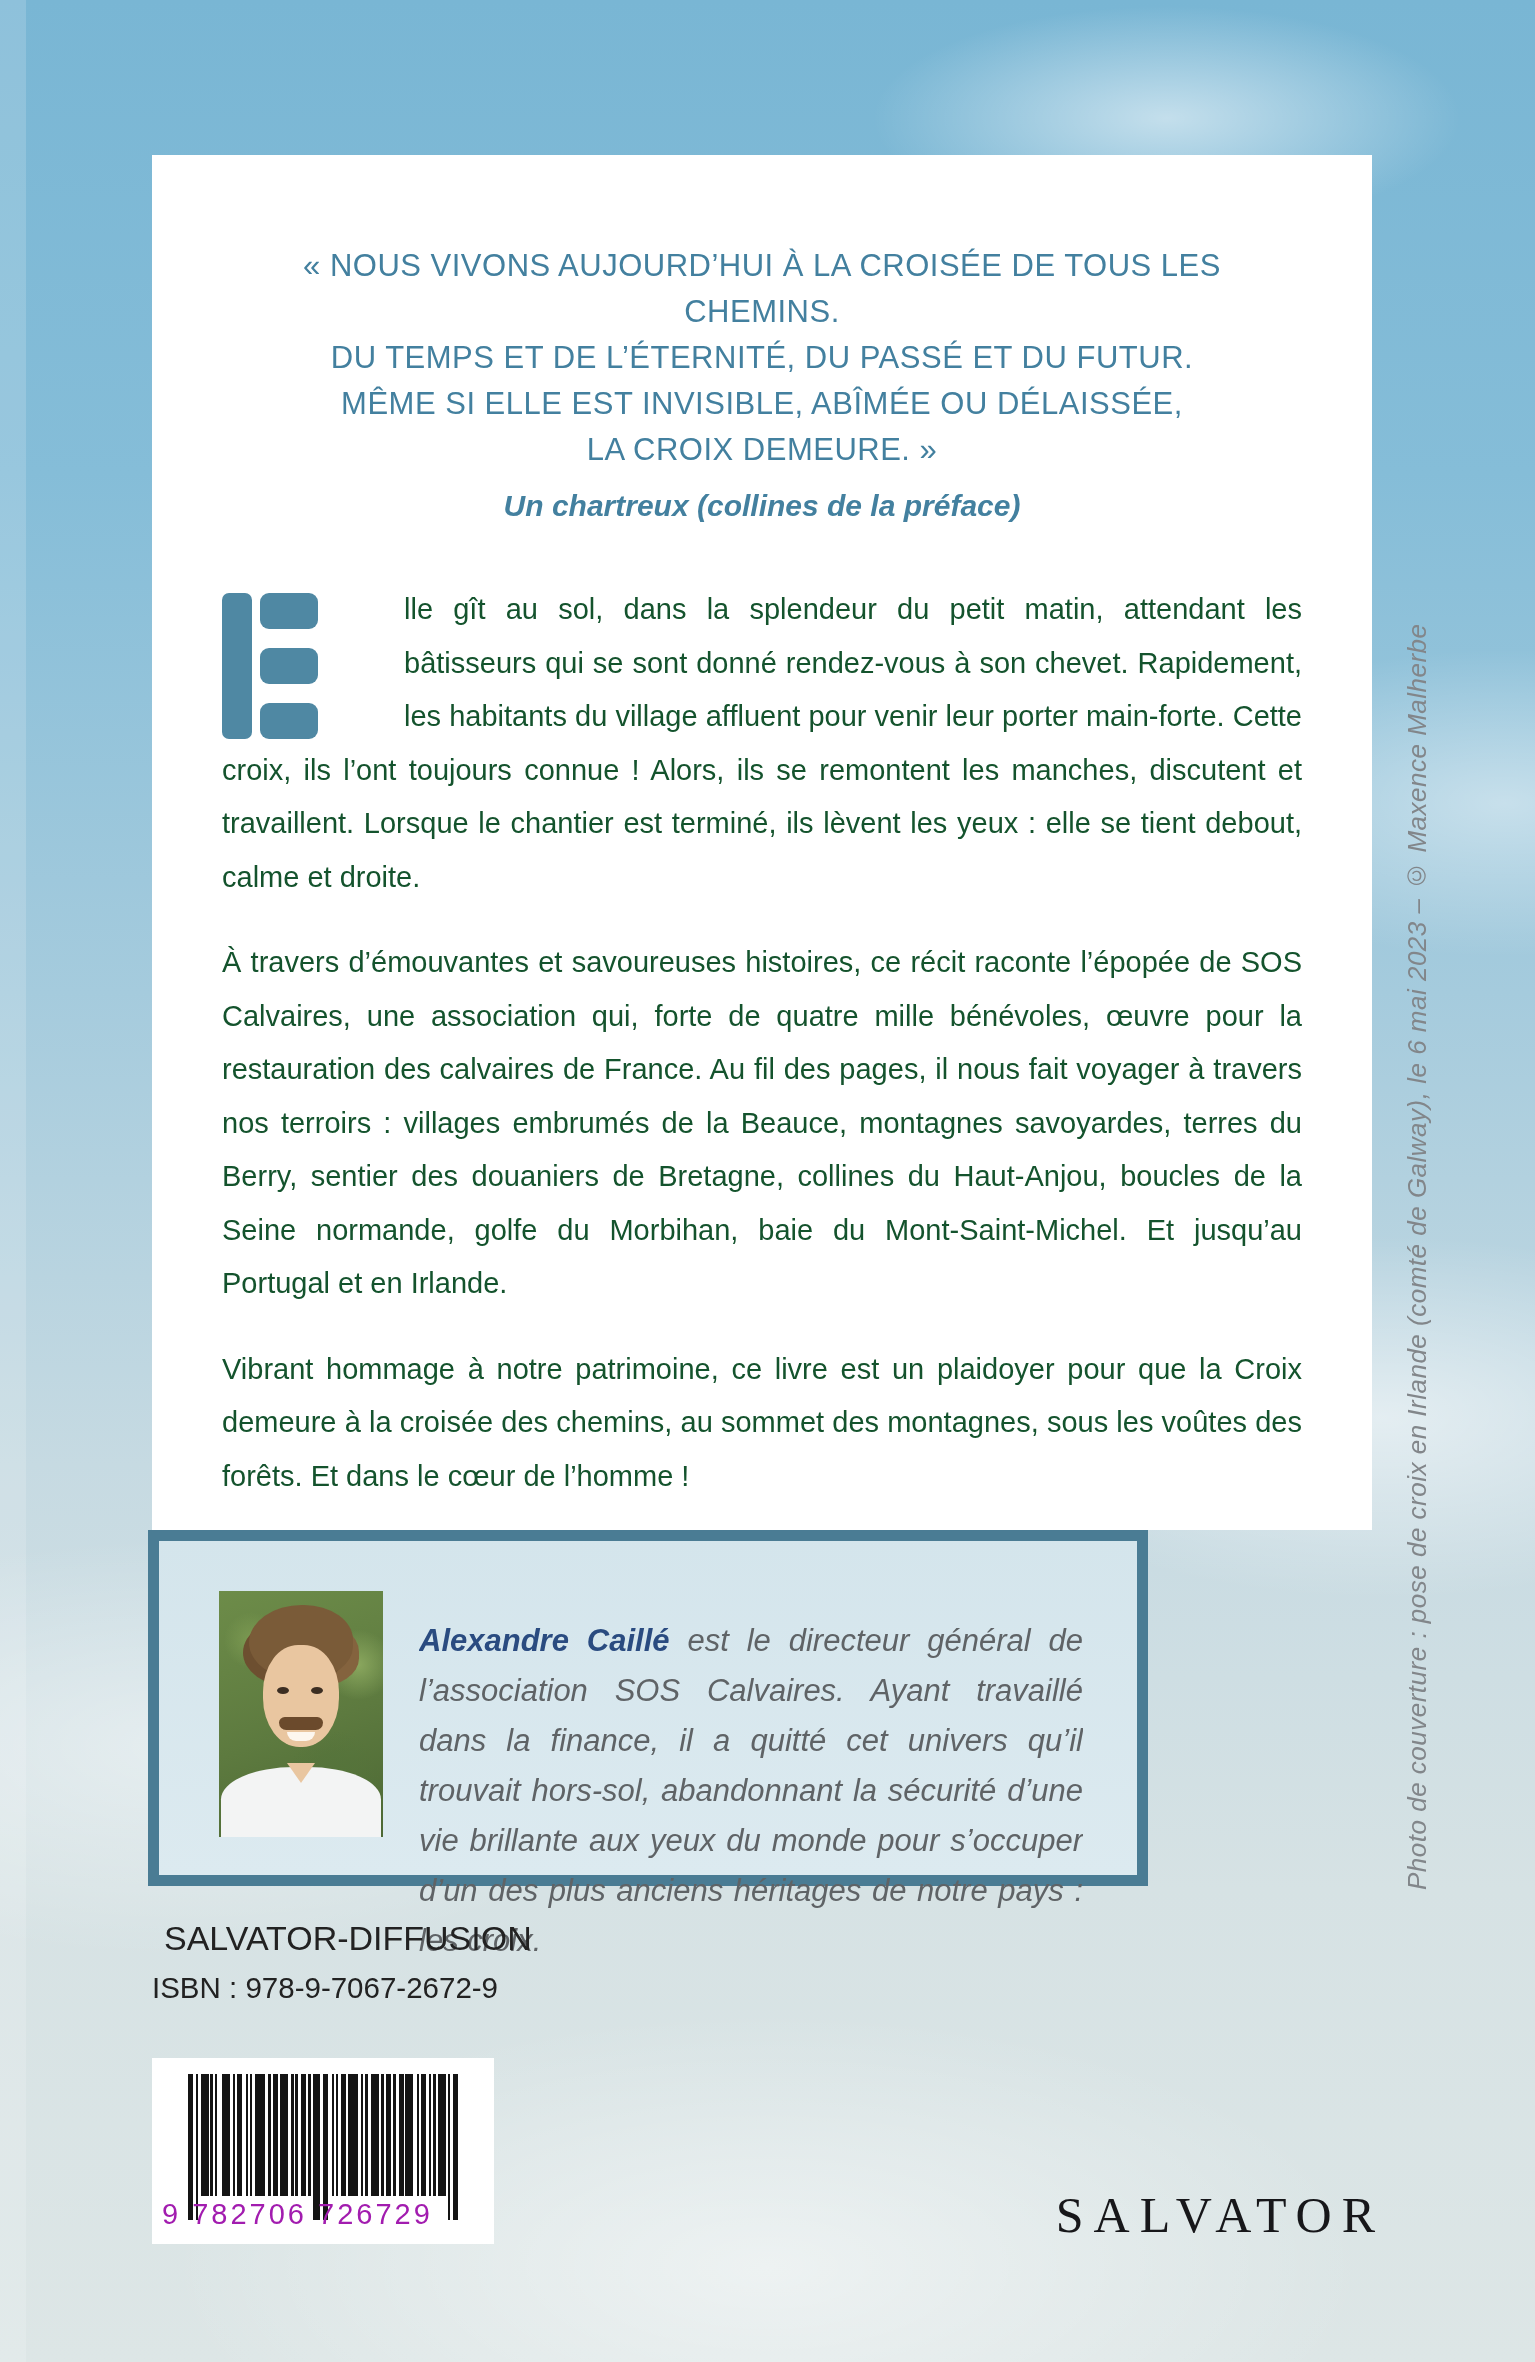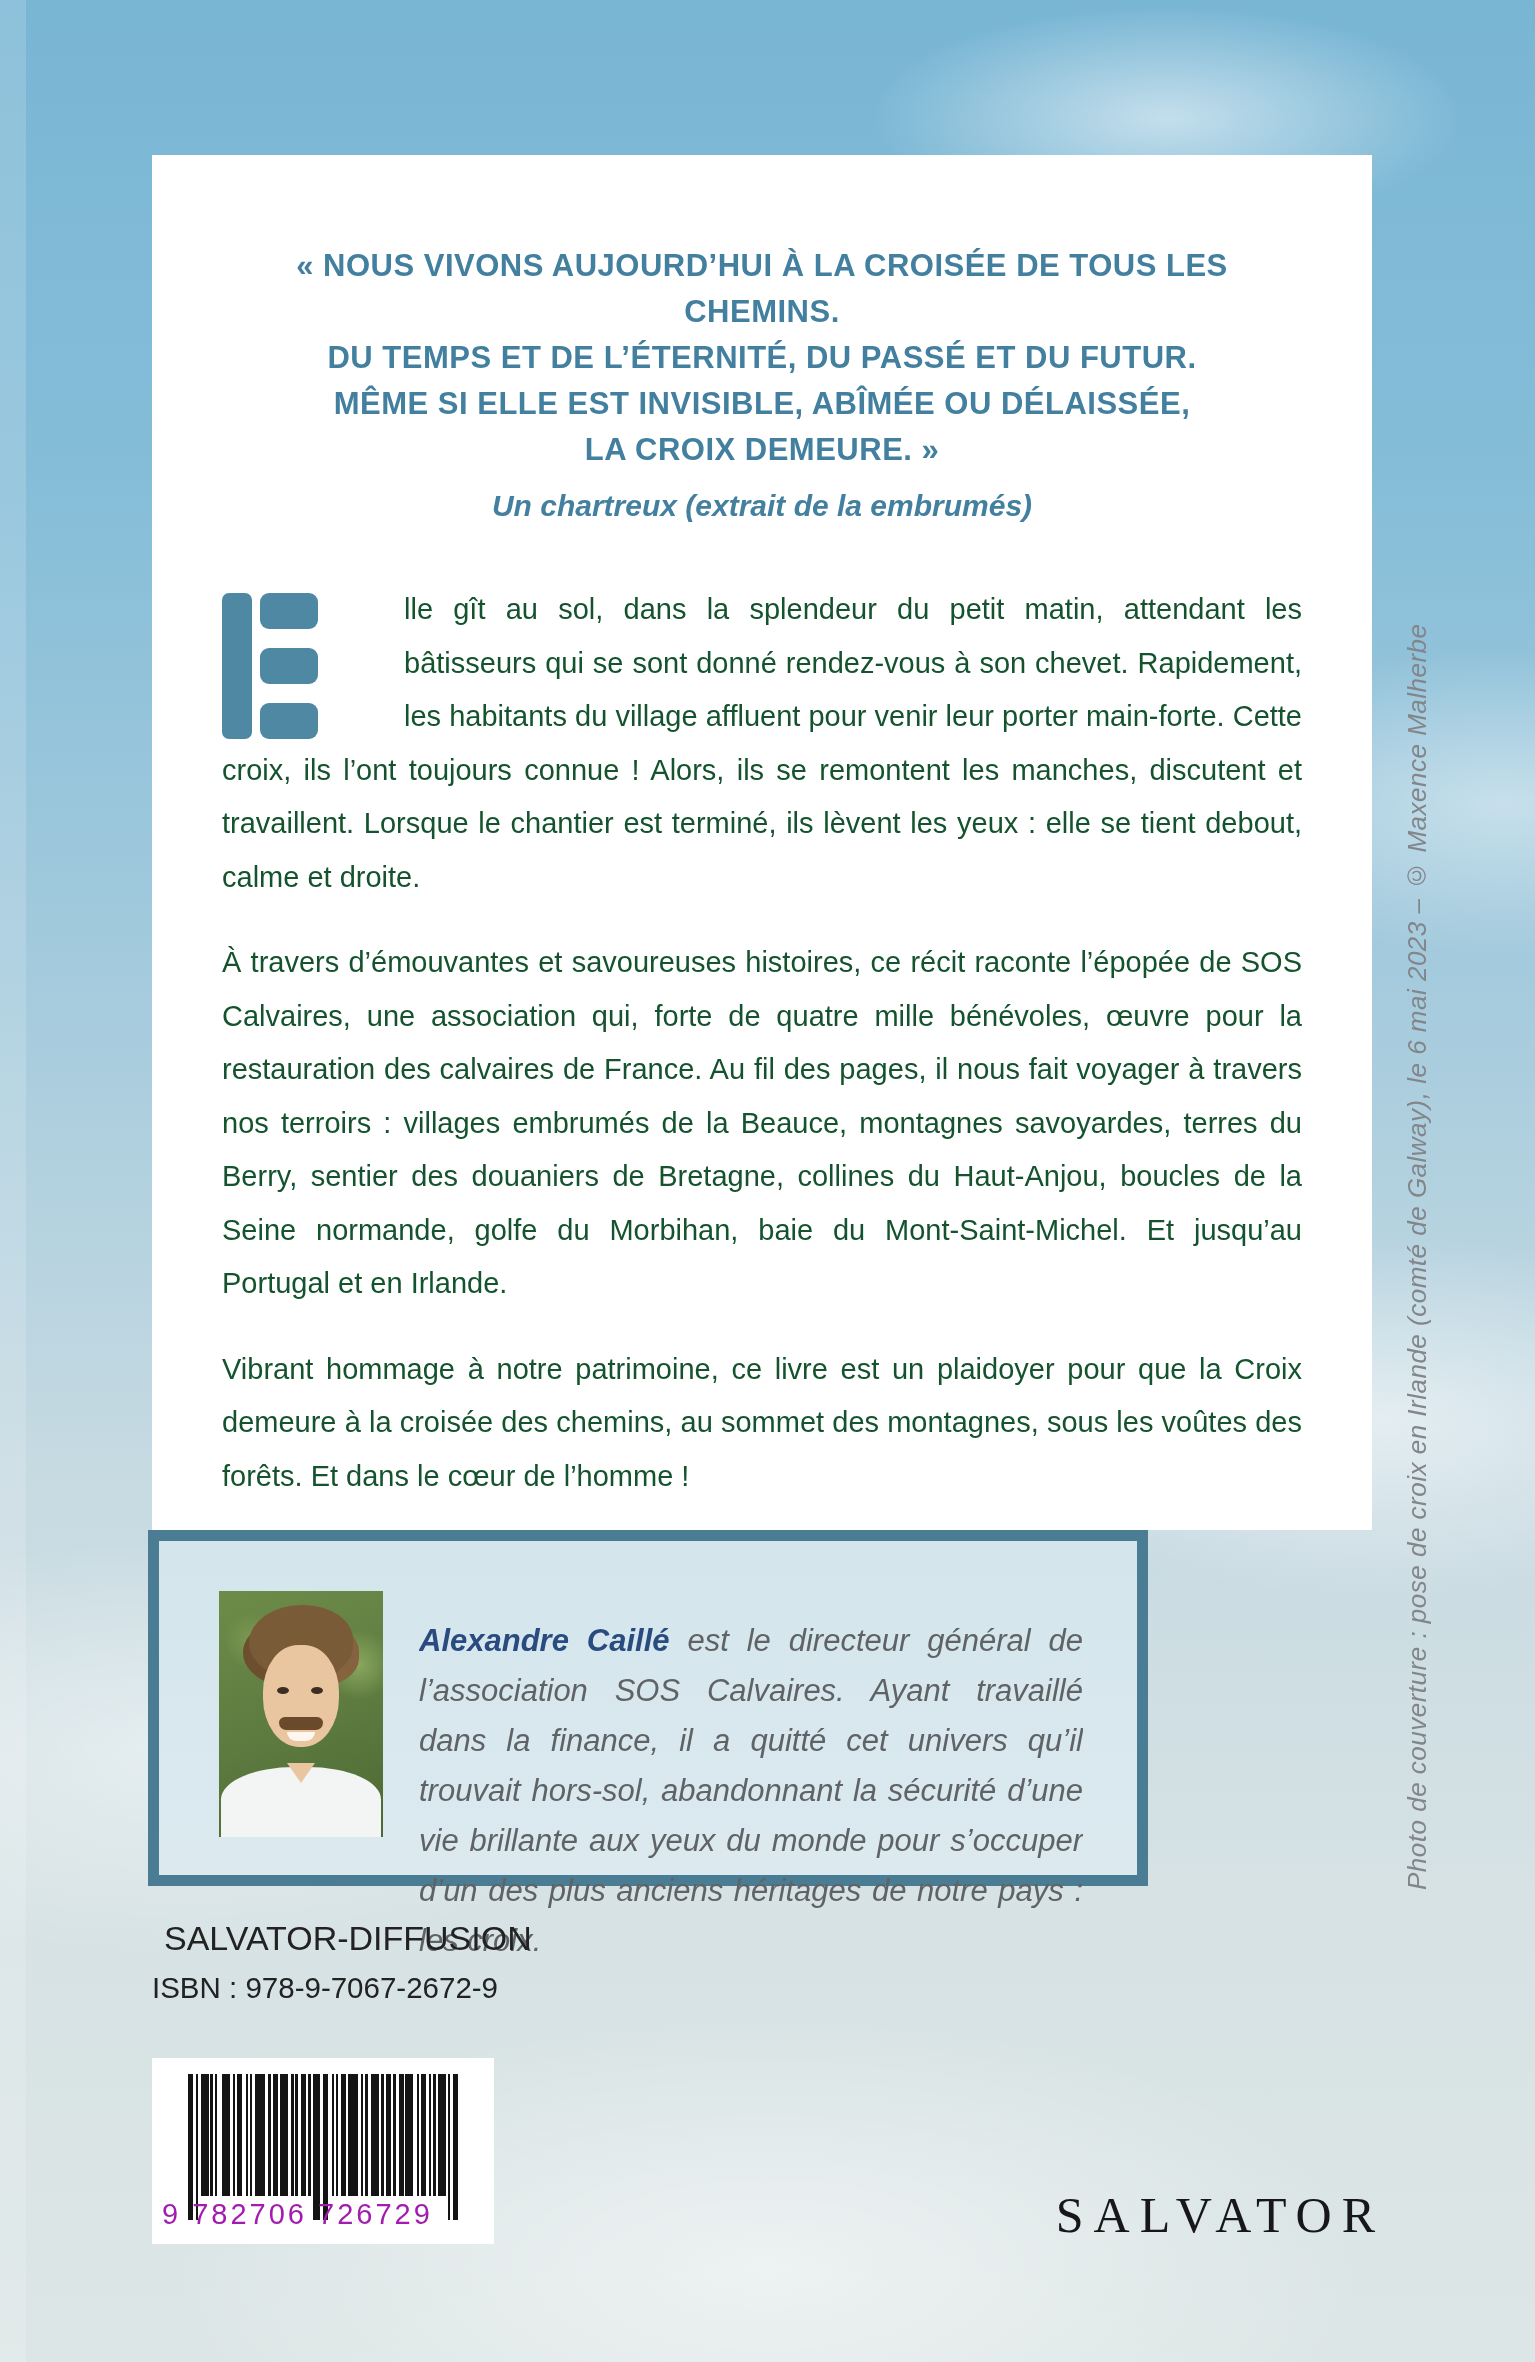--- a/index.html
+++ b/index.html
@@ -19,21 +19,21 @@
   .spine-band{position:absolute;left:0;top:0;width:26px;height:100%;
     background:rgba(255,255,255,.16);}
   
   .card{
     position:absolute;left:152px;top:155px;width:1220px;height:1375px;
     background:#ffffff;box-sizing:border-box;
     padding:88px 70px 0 70px;
   }
   .quote{
     text-align:center;white-space:pre-line;
-    color:#43809f;font-weight:700;
+    color:#43809f;font-weight:400;
     font-size:31px;line-height:46px;letter-spacing:.5px;
     margin:0 0 16px 0;
   }
   .quote-attribution{
     text-align:center;color:#43809f;
     font-weight:700;font-style:italic;
     font-size:30px;margin:0 0 60px 0;
   }
   .body-text{color:#14532d;font-size:29px;line-height:53.5px;text-align:justify;}
   .body-text p{margin:0 0 32px 0;}
@@ -119,21 +119,21 @@
 <body>
 
 <div class="page">
   <div class="spine-band"></div>
 
   <div class="card">
     <p class="quote">« NOUS VIVONS AUJOURD’HUI À LA CROISÉE DE TOUS LES CHEMINS.
 DU TEMPS ET DE L’ÉTERNITÉ, DU PASSÉ ET DU FUTUR.
 MÊME SI ELLE EST INVISIBLE, ABÎMÉE OU DÉLAISSÉE,
 LA CROIX DEMEURE. »</p>
-    <p class="quote-attribution">Un chartreux (extrait de la embrumés)</p>
+    <p class="quote-attribution">Un chartreux (collines de la préface)</p>
 
     <div class="body-text">
       <div>
         <span class="dropcap" aria-label="E">
           <span class="stem"></span>
           <span class="bar b1"></span>
           <span class="bar b2"></span>
           <span class="bar b3"></span>
 
         </span>

